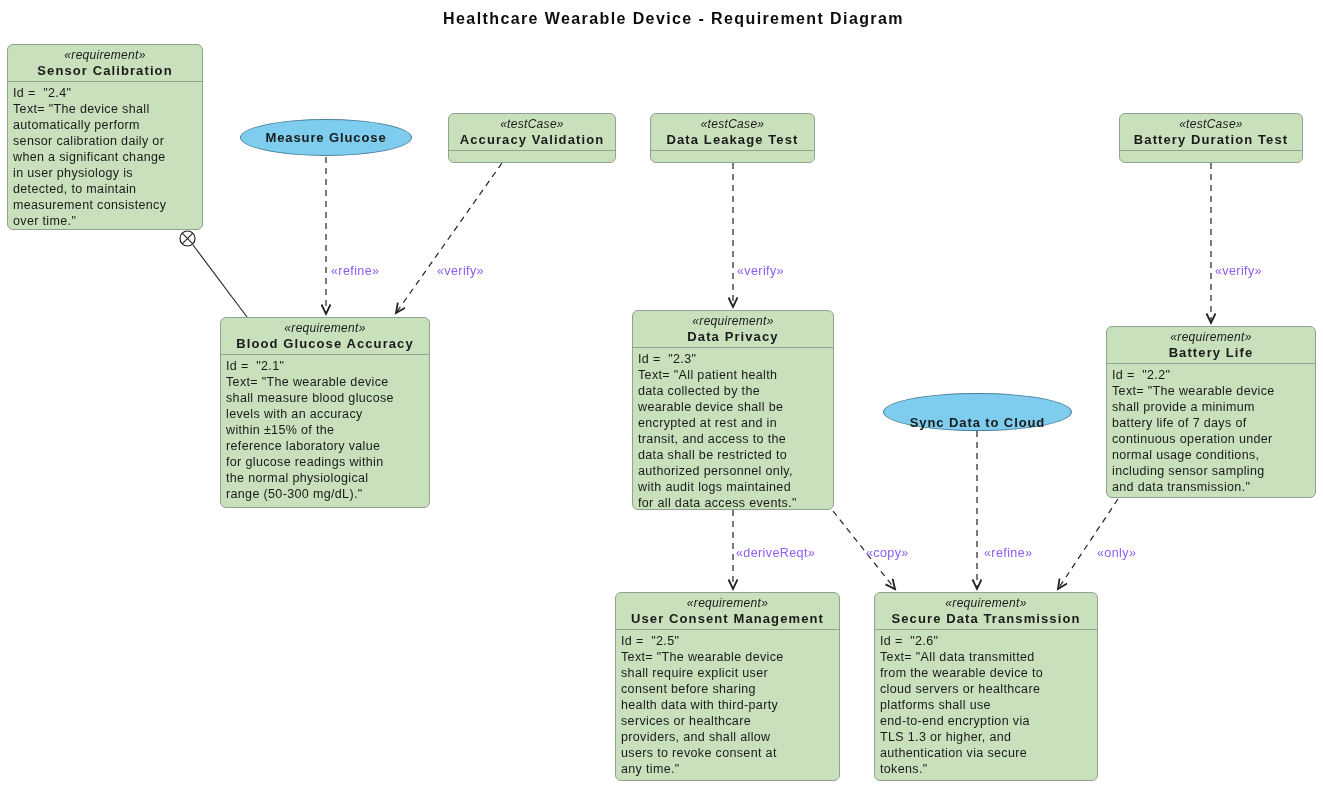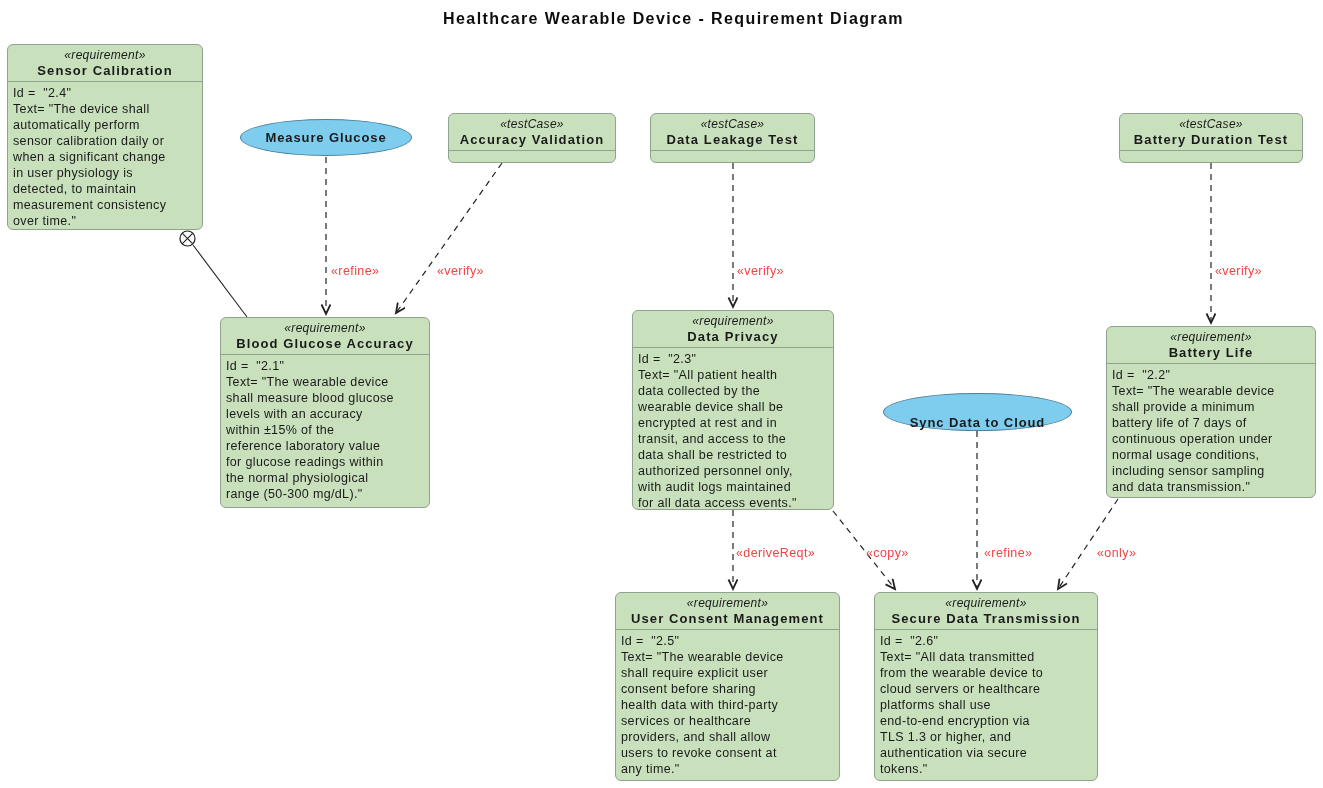--- a/index.html
+++ b/index.html
@@ -26,21 +26,21 @@
     white-space:pre-wrap; text-align:left;
   }
   .tc-footer { height:12px; }
   .ellipse {
     position:absolute; background:var(--ellipse-fill, #7ecdee);
     border:1px solid var(--ellipse-border, #4d7f9a); border-radius:50%;
     display:flex; align-items:center; justify-content:center;
     font-size:13px; font-weight:bold; letter-spacing:0.9px; white-space:nowrap;
   }
   .edge-label {
-    position:absolute; font-size:12.5px; letter-spacing:0.4px; white-space:nowrap; color:#ef4444;
+    position:absolute; font-size:12.5px; letter-spacing:0.4px; white-space:nowrap; color:#8b5cf6;
   }
 </style>
 </head>
 <body style="background: rgb(255, 255, 255);">
 
 <div class="diagram-title">Healthcare Wearable Device - Requirement Diagram</div>
 
 <svg class="edges" width="1323" height="788" viewBox="0 0 1323 788">
   <defs>
     <marker id="arr" markerWidth="14" markerHeight="12" refX="11" refY="5" orient="auto" markerUnits="userSpaceOnUse">

